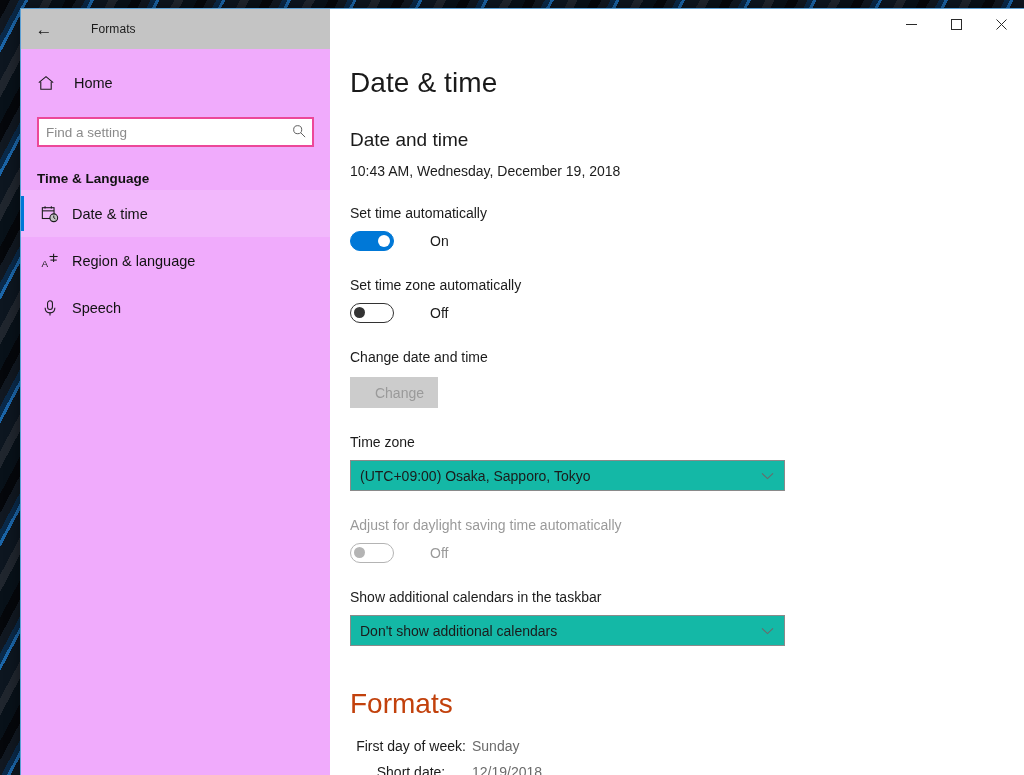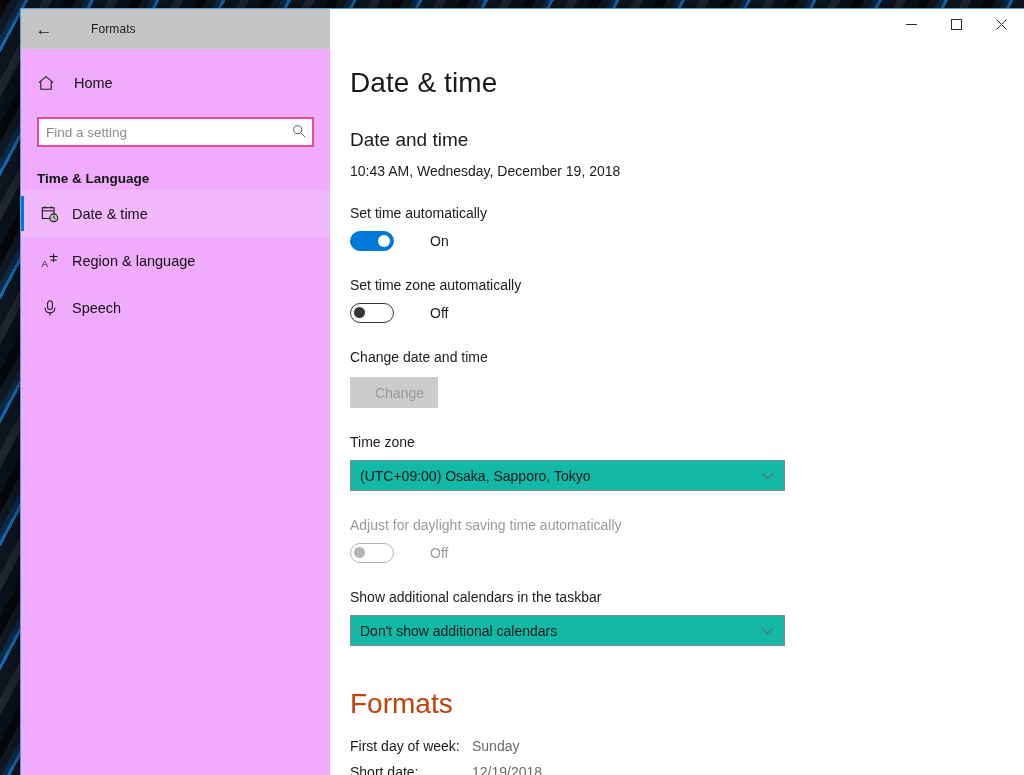--- a/index.html
+++ b/index.html
@@ -338,20 +338,21 @@
   .fmt-row {
     display: flex;
     margin-top: 18px;
     font-size: 14px;
   }
   .fmt-row + .fmt-row { margin-top: 10px; }
   .fmt-key {
     color: #1b1b1b;
     width: 122px;
     flex-shrink: 0;
+    text-align: center;
   }
   .fmt-val { color: #6b6b6b; }
 
   svg { display: block; }
 </style>
 </head>
 <body>
 
 <div id="desktop"></div>
 

